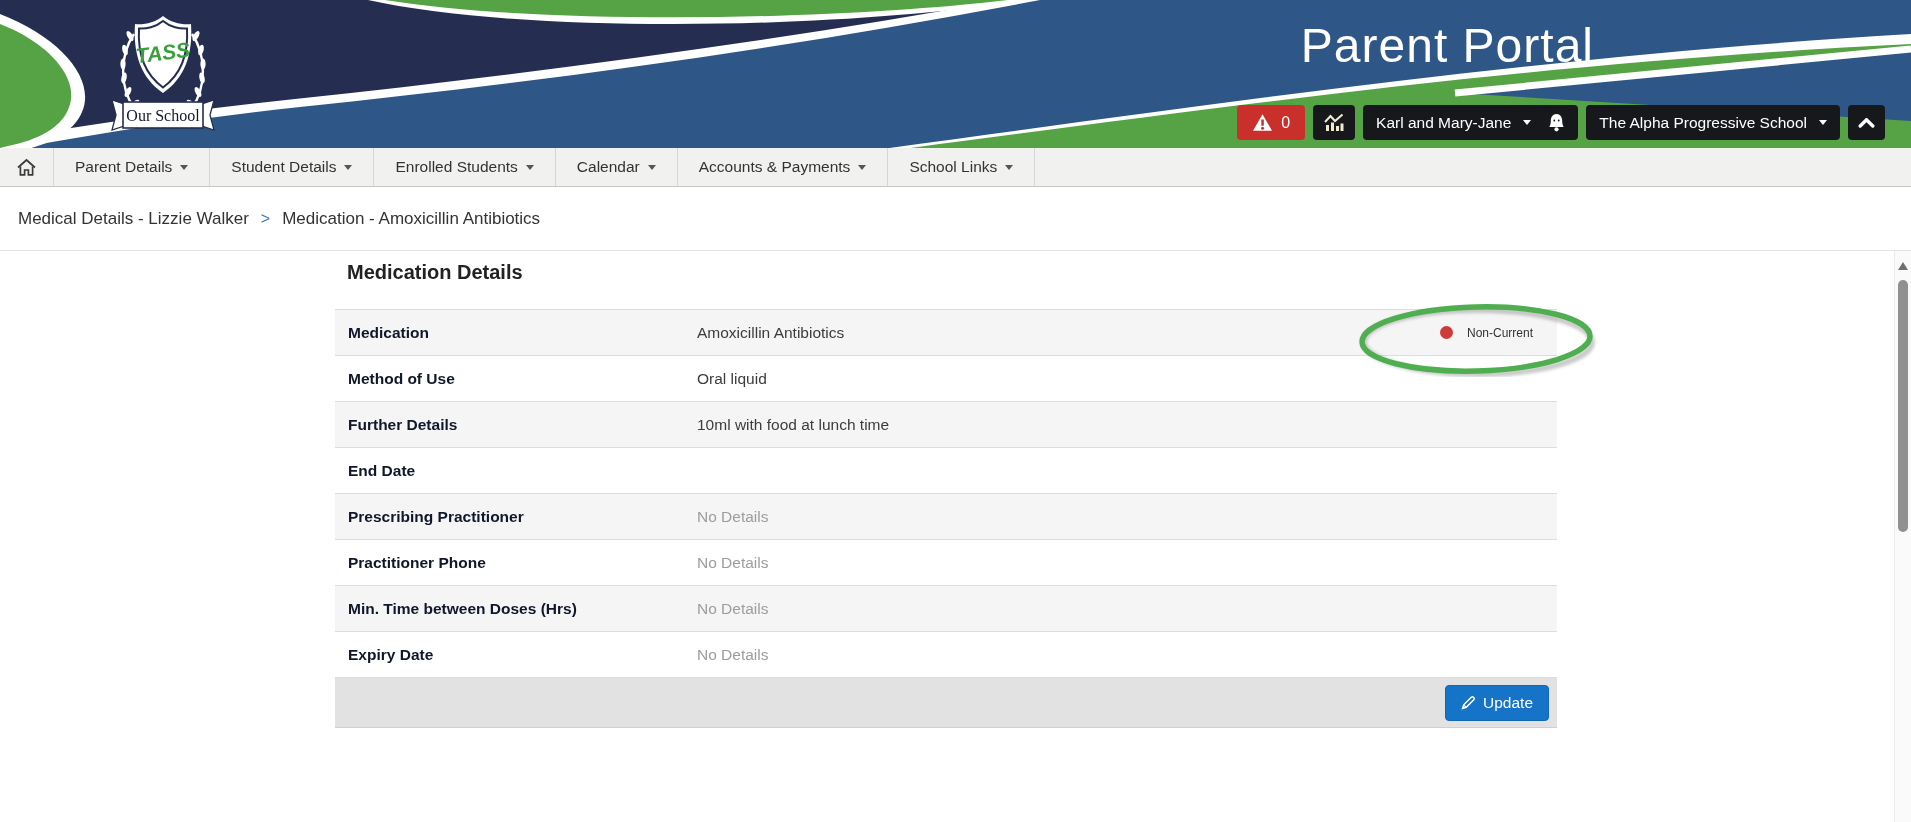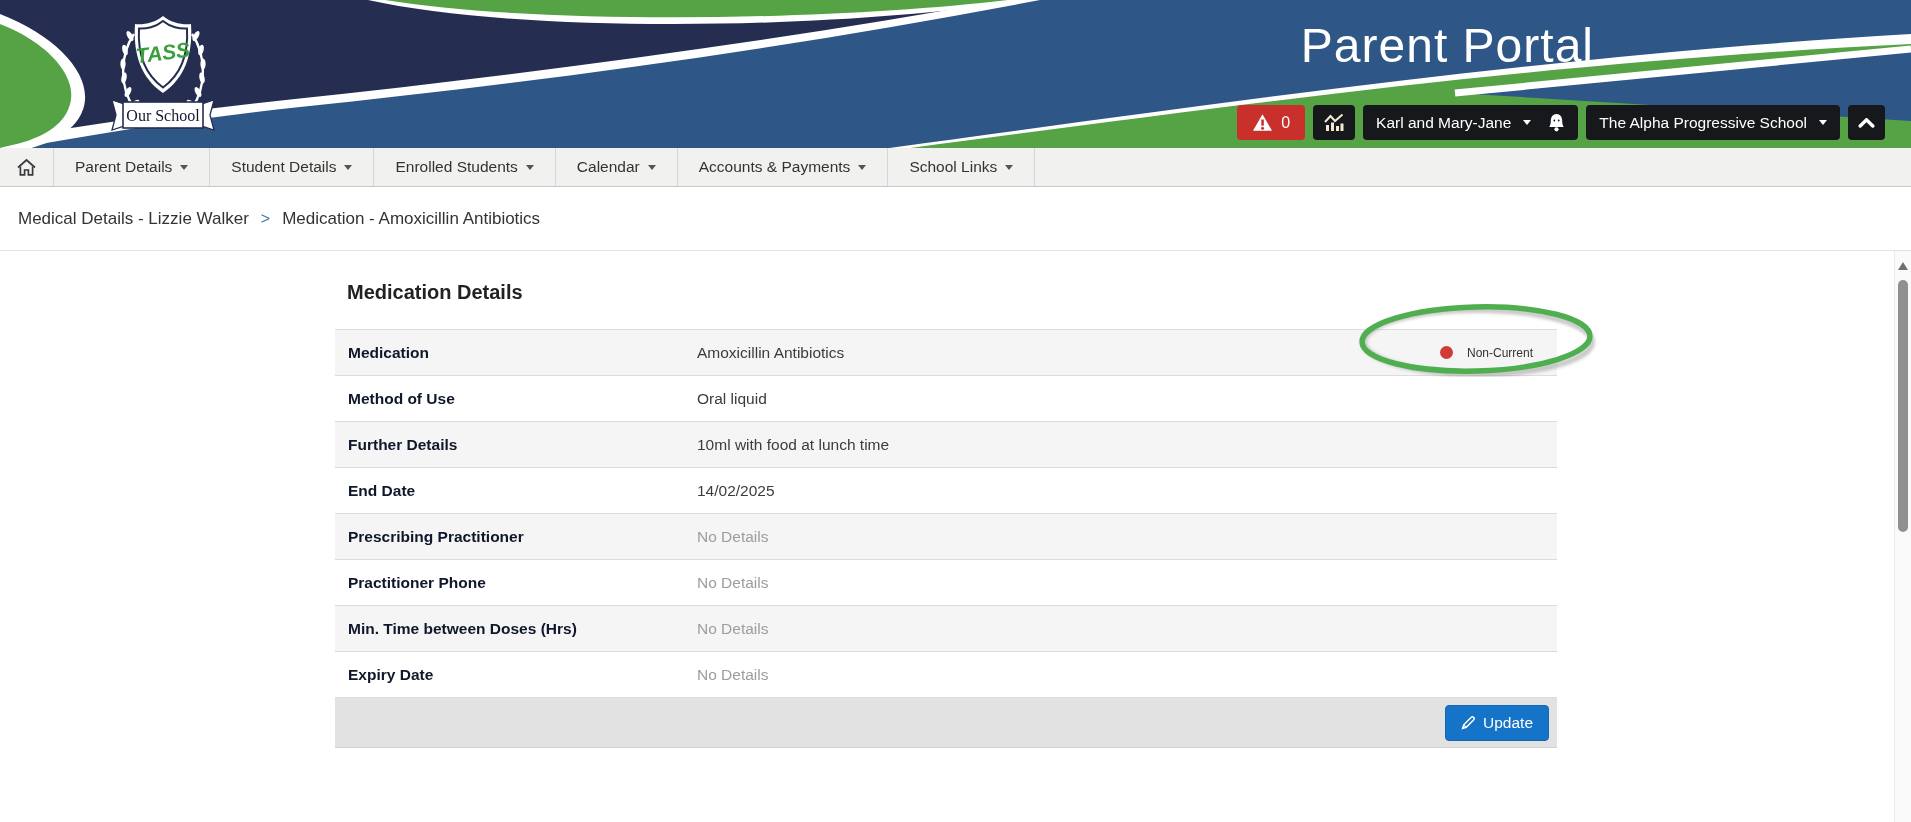--- a/index.html
+++ b/index.html
@@ -31,21 +31,21 @@
               border-right:1px solid #d6d6d6; cursor:pointer; white-space:nowrap; }
   .nav-item .caret { border-top-color:#555; margin-left:8px; }
 
   
   .breadcrumb { display:flex; align-items:center; height:64px; padding-left:18px;
                 background:#fff; border-bottom:1px solid #e3e3e3; font-size:17px; color:#333; }
   .crumb-sep { color:#3b76b5; margin:0 12px; font-size:16px; }
 
   
   .content { position:relative; width:1911px; height:589px; background:#fff; }
-  .panel { position:absolute; left:335px; top:30px; width:1222px; }
+  .panel { position:absolute; left:335px; top:10px; width:1222px; }
   .panel-title { font-size:20px; font-weight:bold; color:#222; padding-left:12px; height:48px;
                  display:flex; align-items:flex-start; }
   .rows { border-top:1px solid #dcdcdc; }
   .trow { display:flex; align-items:center; height:46px; border-bottom:1px solid #dcdcdc;
           font-size:15.5px; }
   .trow:nth-child(odd) { background:#f5f5f5; }
   .trow:nth-child(even) { background:#ffffff; }
   .cell-label { width:362px; padding-left:13px; font-weight:bold; color:#0f172a; }
   .cell-value { flex:1; color:#3c3c3c; }
   .trow.muted .cell-value { color:#9d9d9d; }
@@ -220,21 +220,20 @@
         <div class="trow">
           <span class="cell-label">Method of Use</span>
           <span class="cell-value">Oral liquid</span>
         </div>
         <div class="trow">
           <span class="cell-label">Further Details</span>
           <span class="cell-value">10ml with food at lunch time</span>
         </div>
         <div class="trow">
           <span class="cell-label">End Date</span>
-          <span class="cell-value">14/02/2025</span>
         </div>
         <div class="trow muted">
           <span class="cell-label">Prescribing Practitioner</span>
           <span class="cell-value">No Details</span>
         </div>
         <div class="trow muted">
           <span class="cell-label">Practitioner Phone</span>
           <span class="cell-value">No Details</span>
         </div>
         <div class="trow muted">

